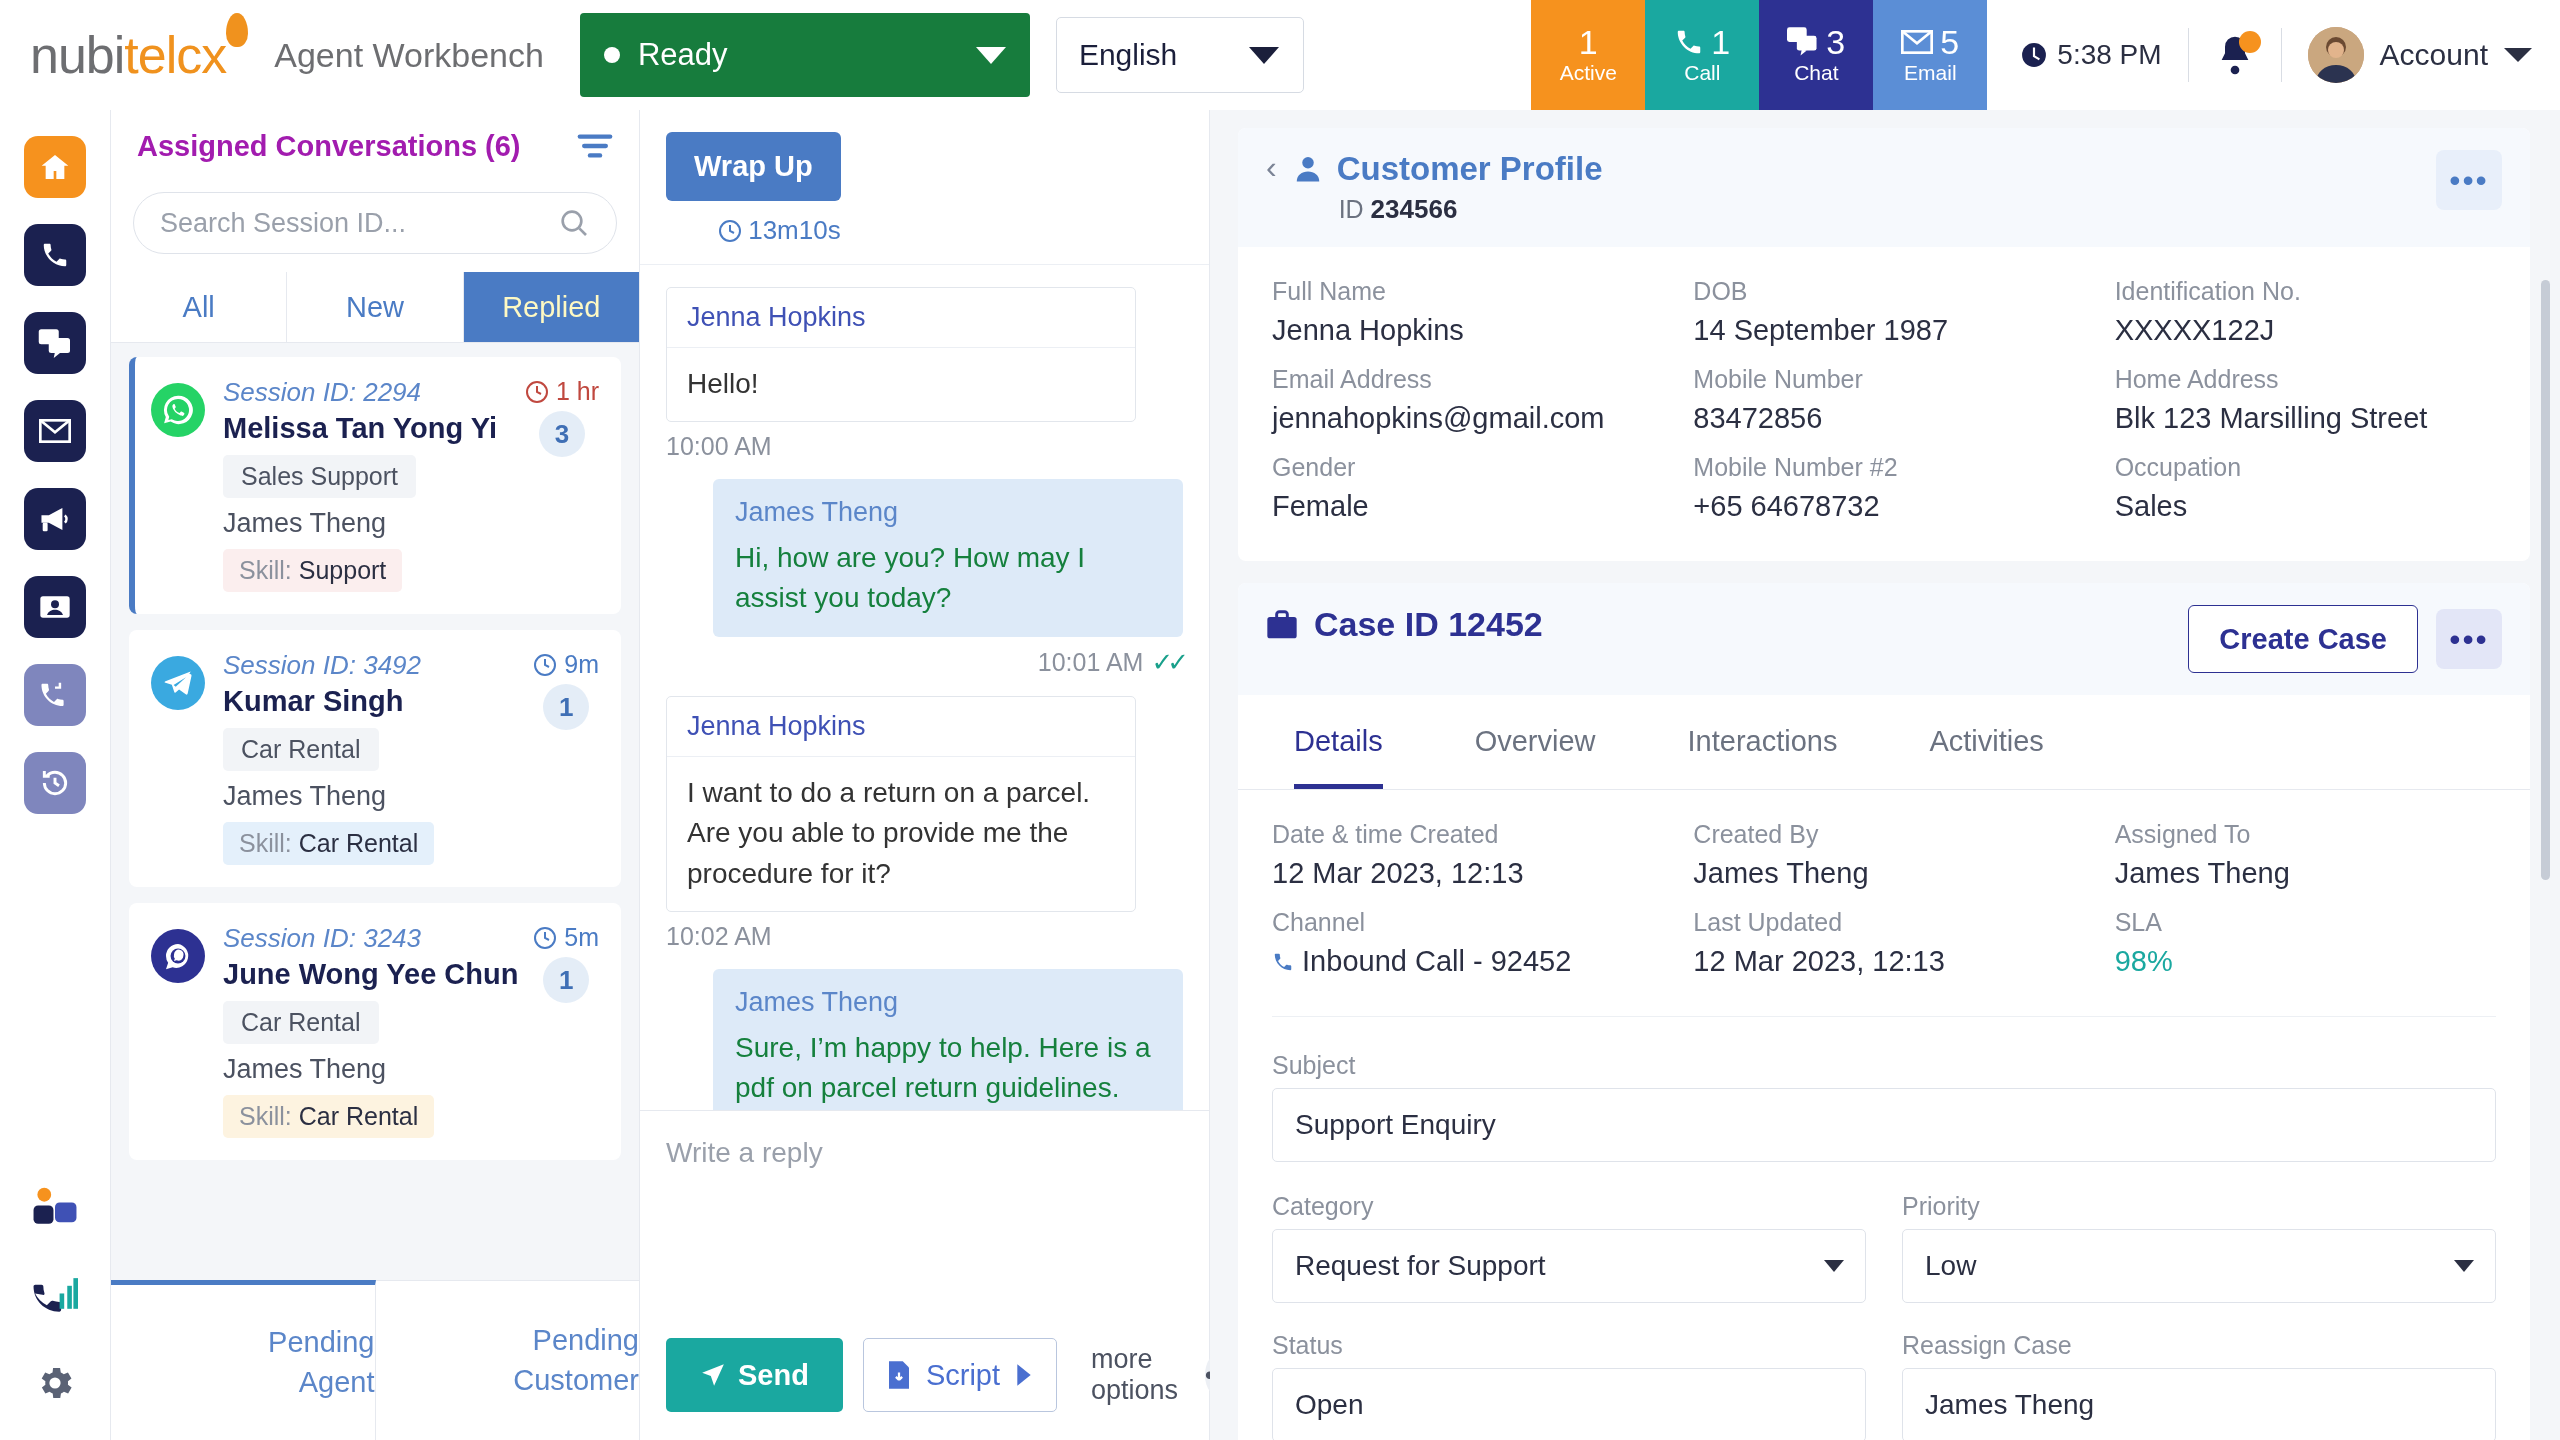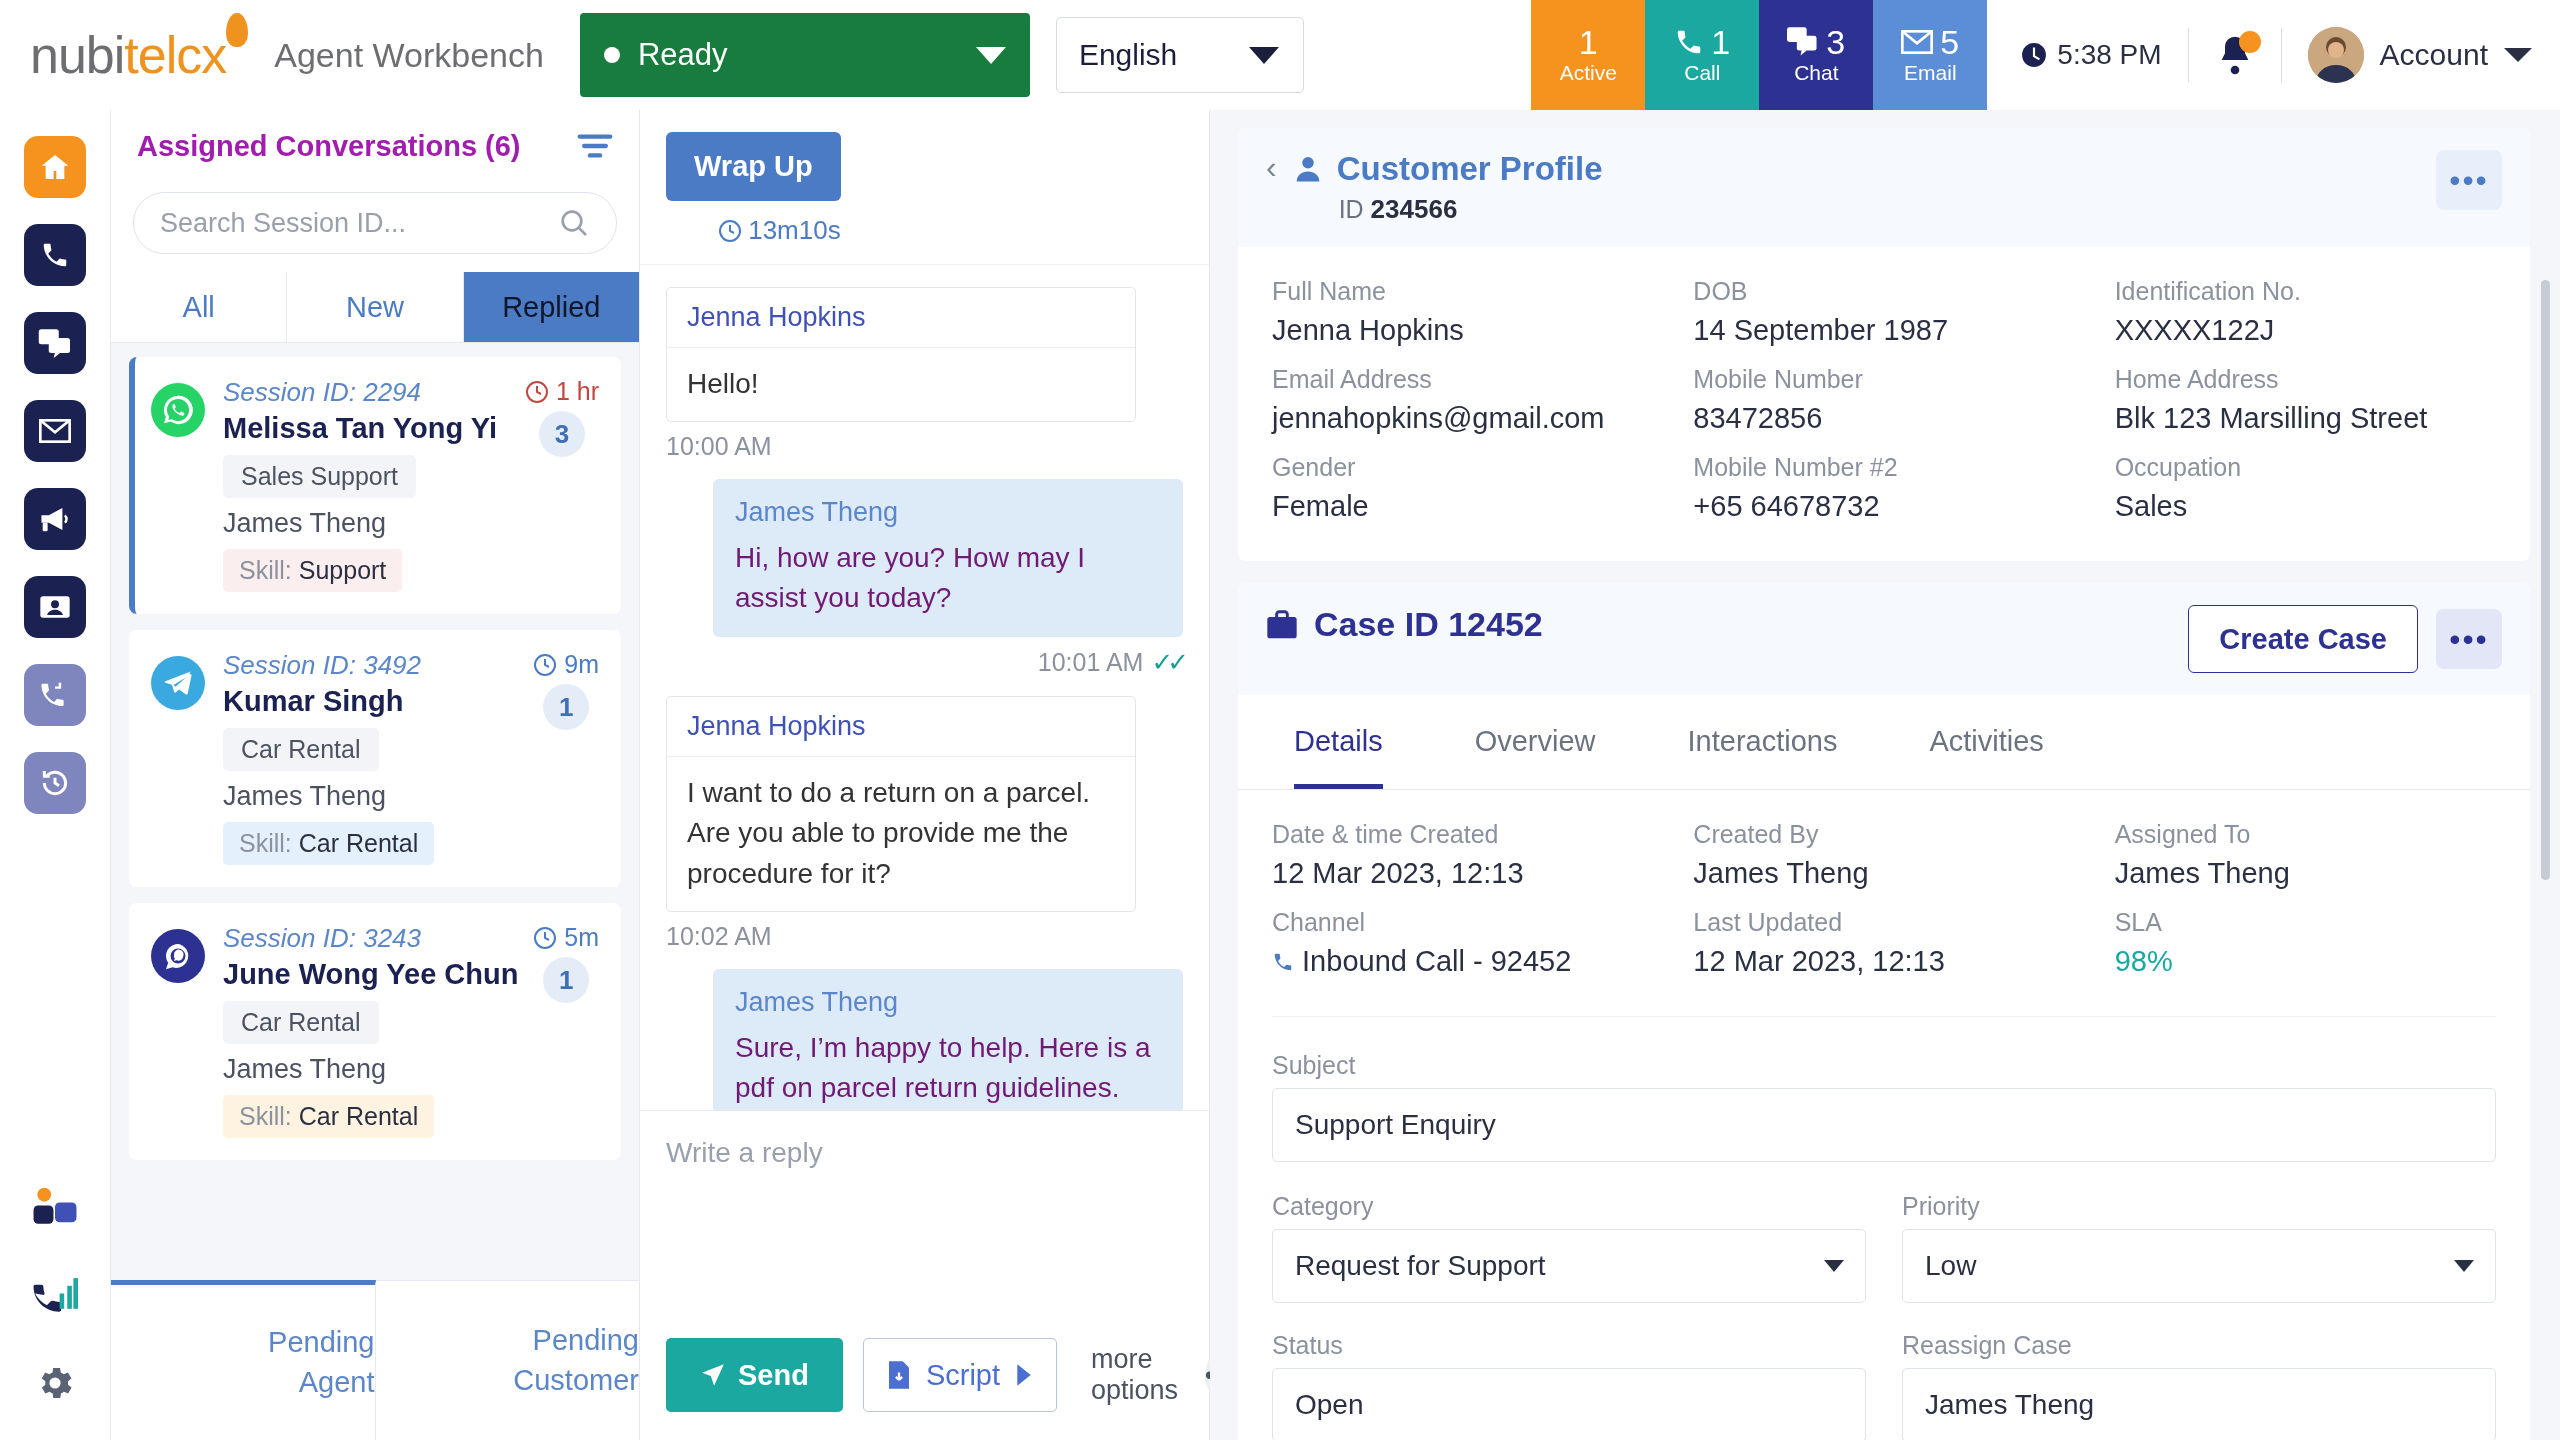--- a/index.html
+++ b/index.html
@@ -77,21 +77,21 @@
   .filter-icon { cursor:pointer; }
   .search-wrap { background:#fff; padding:10px 22px 18px; }
   .search-box { height:62px; border:1px solid #dfe3ea; border-radius:34px; display:flex; align-items:center;
       padding:0 26px; background:#fff; }
   .search-box input { border:0; outline:0; flex:1; font-size:27px; color:#333; font-family:"Liberation Sans",sans-serif; background:transparent; }
   .search-box input::placeholder { color:#9aa0ab; }
   .conv-tabs { display:flex; background:#fff; border-bottom:1px solid #e6e9ef; }
   .conv-tab { flex:1; height:70px; display:flex; align-items:center; justify-content:center; font-size:29px;
       color:#4a7bc4; cursor:pointer; border-right:1px solid #e6e9ef; }
   .conv-tab:last-child { border-right:0; }
-  .conv-tab.sel { background:#4a7bc4; color:#0f172a; }
+  .conv-tab.sel { background:#4a7bc4; color:#fef9c3; }
   .conv-list { flex:1; overflow:hidden; padding:14px 18px 0; }
   .conv-card { background:#fff; border-radius:8px; padding:20px 22px 22px; margin-bottom:16px;
       display:flex; gap:18px; cursor:pointer; position:relative; }
   .conv-card.sel { border-left:6px solid #4a7bc4; padding-left:16px; }
   .ch-icon { width:54px; height:54px; border-radius:50%; flex:0 0 54px; display:flex; align-items:center;
       justify-content:center; margin-top:6px; }
   .ch-wa { background:#25d366; } .ch-tg { background:#3aa9e0; } .ch-web { background:#2d3192; }
   .conv-main { flex:1; min-width:0; }
   .sess-id { font-size:26px; color:#5b86c9; margin-bottom:4px;font-style:italic; }
   .conv-name { font-size:29px; font-weight:bold; color:#1b2150; margin-bottom:10px; }
@@ -134,21 +134,21 @@
   .msg { margin-bottom:18px; }
   .msg-in { max-width:470px; }
   .bub-in { border:1px solid #e2e6ec; border-radius:5px; background:#fff; overflow:hidden; }
   .bub-in .who { font-size:27px; color:#3f51b5; padding:14px 20px; border-bottom:1px solid #eceff4; }
   .bub-in .txt { font-size:28px; color:#333; padding:16px 20px; line-height:1.45; }
   .bub-in.simple .who { border-bottom:1px solid #eceff4; }
   .msg-time { font-size:25px; color:#8b919d; margin-top:10px; }
   .msg-out { display:flex; flex-direction:column; align-items:flex-end; }
   .bub-out { background:#ddeaf8; border-radius:6px; padding:18px 22px; max-width:470px; }
   .bub-out .who { font-size:27px; color:#5b86c9; margin-bottom:10px; }
-  .bub-out .txt { font-size:28px; color:#701a75; line-height:1.45; }
+  .bub-out .txt { font-size:28px; color:#15803d; line-height:1.45; }
   .msg-time-out { font-size:25px; color:#8b919d; margin-top:10px; display:flex; align-items:center; gap:8px; }
   .ticks { color:#19a08b; font-size:26px; letter-spacing:-6px; }
   .reply-area { border-top:1px solid #e6e9ef; padding:26px 26px 0; flex:0 0 200px; }
   .reply-ph { font-size:28px; color:#9aa0ab; }
   .chat-foot { flex:0 0 130px; display:flex; align-items:center; padding:0 26px; gap:20px; }
   .btn-send { background:#1aa8a0; color:#fff; border:0; border-radius:5px; height:74px; padding:0 34px;
       font-size:29px; font-weight:bold; display:flex; align-items:center; gap:12px; cursor:pointer;
       font-family:"Liberation Sans",sans-serif;}
   .btn-script { background:#fff; color:#4a6fd0; border:1px solid #b9c6de; border-radius:5px; height:74px;
       padding:0 22px; font-size:29px; display:flex; align-items:center; gap:14px; cursor:pointer;

